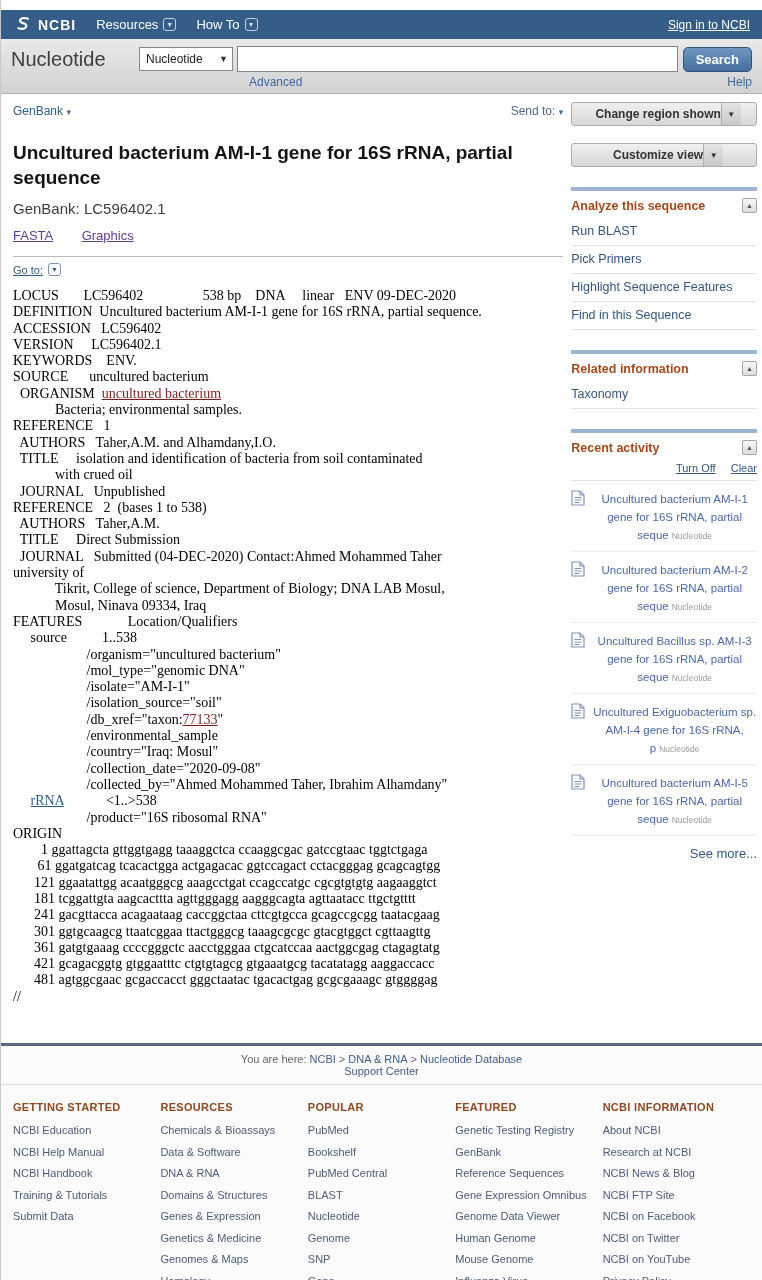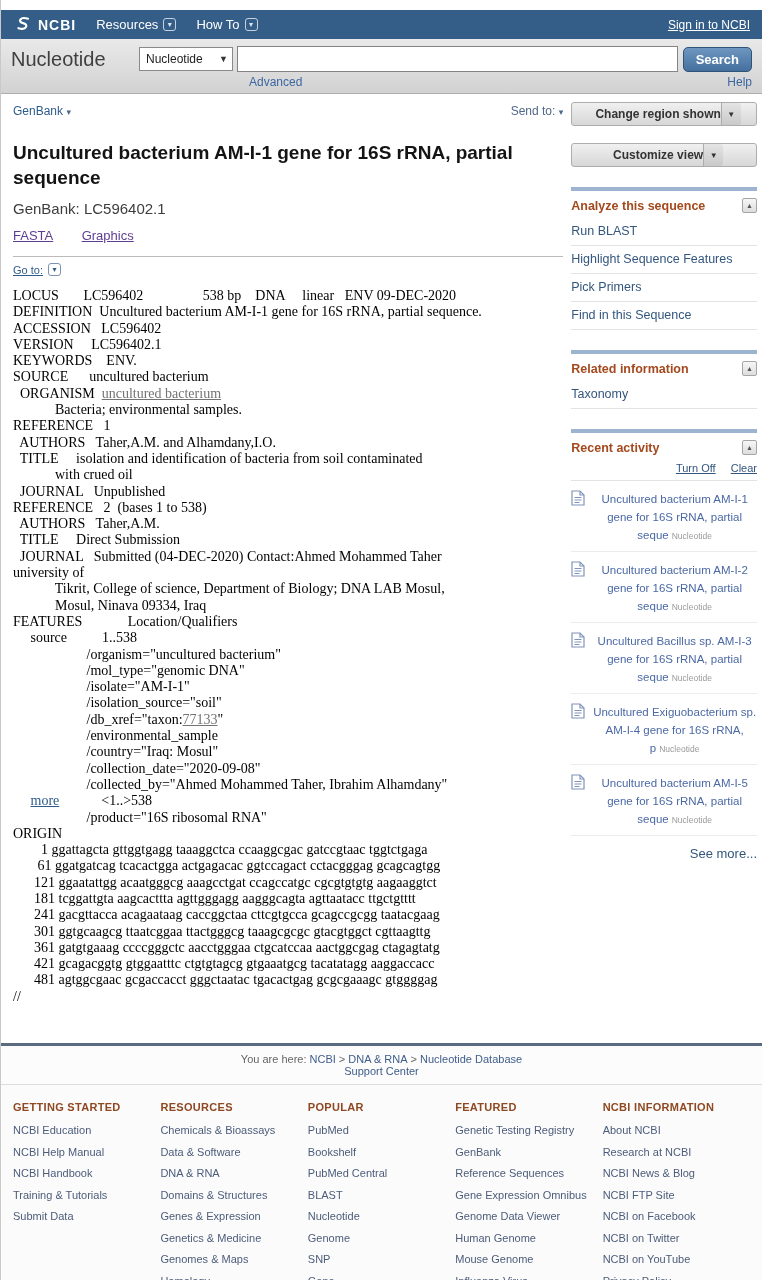--- a/index.html
+++ b/index.html
@@ -75,21 +75,21 @@
     width:13px; height:13px; border:1px solid #7d93b2; border-radius:3px;
     font-size:8px; line-height:11px; text-align:center; color:#2e5c8a;
   }
 
   pre.record {
     font-family:"Liberation Serif", serif;
     font-size:14px; line-height:16.3px; color:#000;
     margin:12px 0 0; white-space:pre;
   }
   .rec-link { text-decoration:underline; }
-  .rec-link.visited { color:#737373; }
+  .rec-link.visited { color:#7f1d1d; }
   .rec-link.blue { color:#2e5c8a; }
 
   
   .gray-box {
     display:flex; align-items:stretch; justify-content:center;
     background:linear-gradient(#f0f0f0,#d7d7d7); border:1px solid #adadad;
     border-radius:3px; height:24px; margin-bottom:17px;
   }
   .gray-box .gb-label { font-size:12px; font-weight:bold; color:#333; padding:4px 0 0 8px; }
   .gray-box .arrow-cell {
@@ -231,21 +231,21 @@
      source          1..538
                      /organism="uncultured bacterium"
                      /mol_type="genomic DNA"
                      /isolate="AM-I-1"
                      /isolation_source="soil"
                      /db_xref="taxon:<a class="rec-link visited">77133</a>"
                      /environmental_sample
                      /country="Iraq: Mosul"
                      /collection_date="2020-09-08"
                      /collected_by="Ahmed Mohammed Taher, Ibrahim Alhamdany"
-     <a class="rec-link blue">more</a>            &lt;1..&gt;538
+     <a class="rec-link blue">rRNA</a>            &lt;1..&gt;538
                      /product="16S ribosomal RNA"
 ORIGIN
         1 ggattagcta gttggtgagg taaaggctca ccaaggcgac gatccgtaac tggtctgaga
        61 ggatgatcag tcacactgga actgagacac ggtccagact cctacgggag gcagcagtgg
       121 ggaatattgg acaatgggcg aaagcctgat ccagccatgc cgcgtgtgtg aagaaggtct
       181 tcggattgta aagcacttta agttgggagg aagggcagta agttaatacc ttgctgtttt
       241 gacgttacca acagaataag caccggctaa cttcgtgcca gcagccgcgg taatacgaag
       301 ggtgcaagcg ttaatcggaa ttactgggcg taaagcgcgc gtacgtggct cgttaagttg
       361 gatgtgaaag ccccgggctc aacctgggaa ctgcatccaa aactggcgag ctagagtatg
       421 gcagacggtg gtggaatttc ctgtgtagcg gtgaaatgcg tacatatagg aaggaccacc
@@ -267,22 +267,22 @@
 
     <div class="panel">
       <div class="panel-top"></div>
       <div class="panel-head">
         <span class="panel-title">Analyze this sequence</span>
         <span class="collapse-btn">▲</span>
       </div>
       <div class="panel-list">
 
       <a class="pitem">Run BLAST</a>
+          <a class="pitem">Pick Primers</a>
           <a class="pitem">Highlight Sequence Features</a>
-          <a class="pitem">Pick Primers</a>
           <a class="pitem">Find in this Sequence</a>
         </div>
     </div>
 
     <div class="panel">
       <div class="panel-top"></div>
       <div class="panel-head">
         <span class="panel-title">Related information</span>
         <span class="collapse-btn">▲</span>
       </div>

